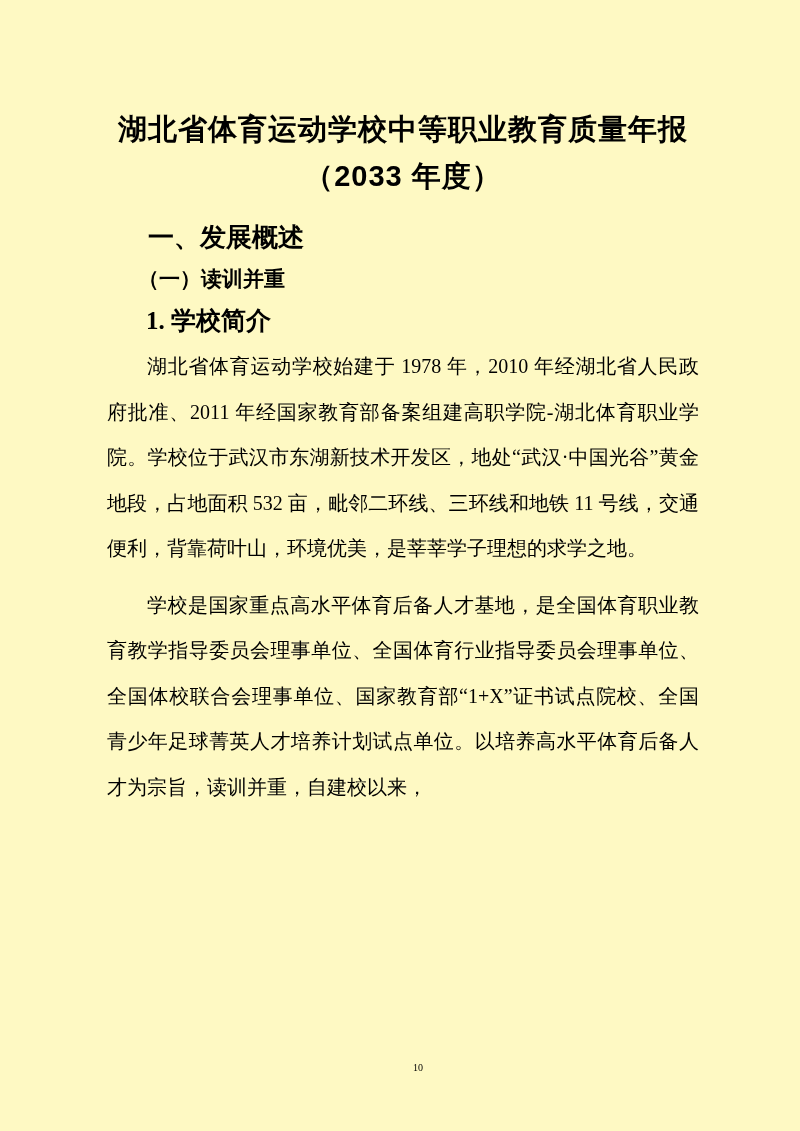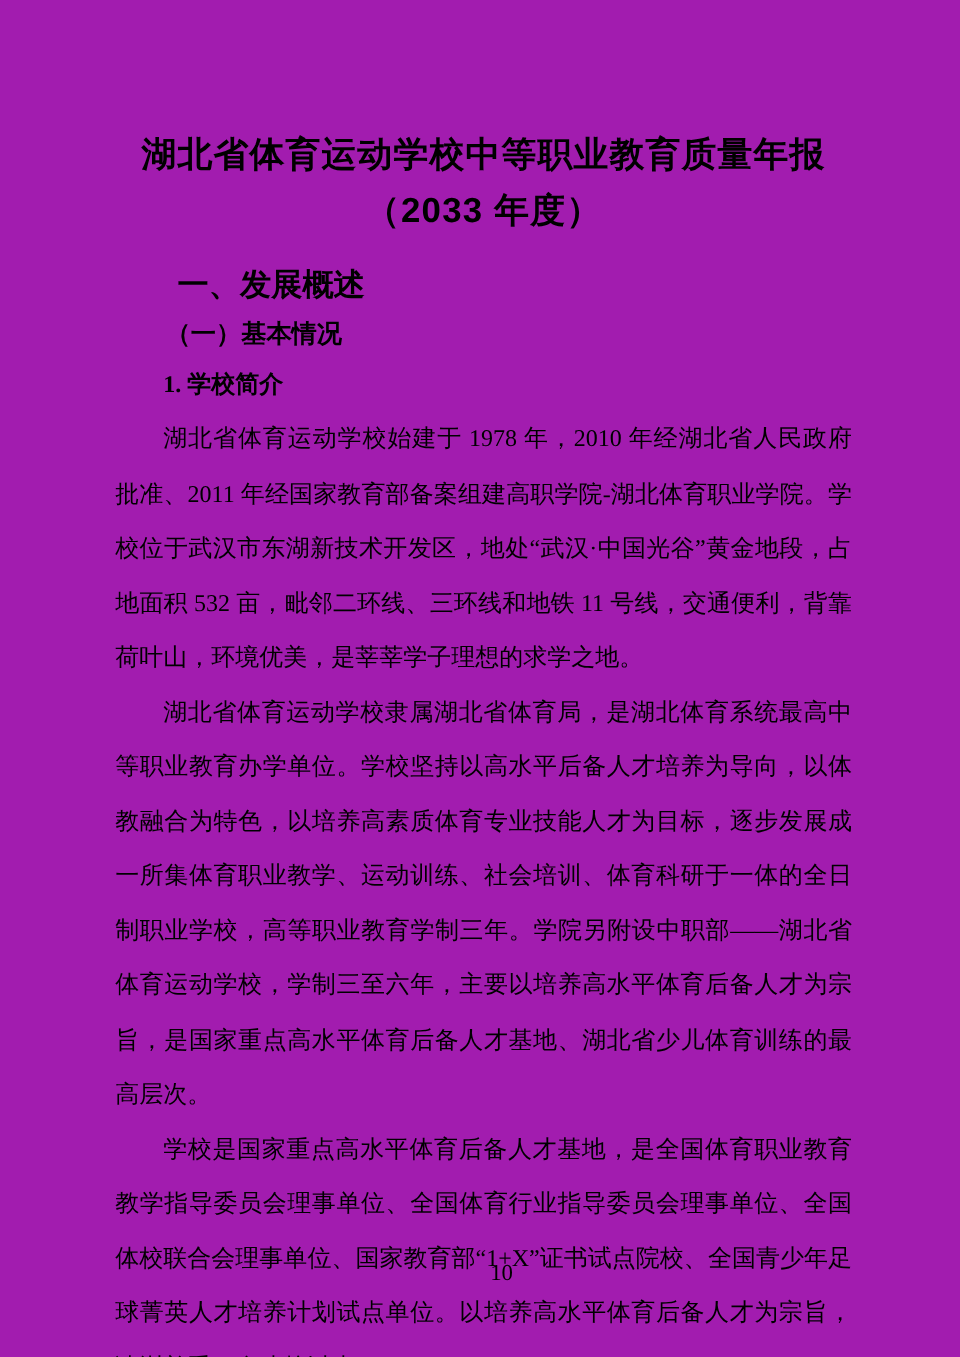--- a/index.html
+++ b/index.html
@@ -5,21 +5,21 @@
   html, body {
     margin: 0;
     padding: 0;
     background: #ffffff;
   }
   .page {
     position: relative;
     width: 800px;
     height: 1131px;
     margin: 0 auto;
-    background: #a21caf;
+    background: #fef9c3;
     color: #000000;
     box-sizing: border-box;
     padding: 106px 90px 0 96px;
     overflow: hidden;
     font-family: "Liberation Serif", serif;
   }
   .doc-title {
     font-family: "Liberation Sans", sans-serif;
     font-weight: 700;
     font-size: 29px;
@@ -39,62 +39,61 @@
     margin-top: 12px;
     font-family: "Liberation Sans", sans-serif;
     font-weight: 700;
     font-size: 21px;
     line-height: 30px;
     text-indent: 2em;
   }
   .h-subsubsection {
     margin-top: 12px;
     font-weight: 700;
-    font-size: 20px;
+    font-size: 25px;
     line-height: 30px;
     text-indent: 2em;
   }
   .body-para {
-    margin: 0;
+    margin: 11px;
     font-size: 20px;
     line-height: 45.5px;
     text-align: justify;
     text-indent: 2em;
     word-break: break-all;
   }
   .body-para.first {
     margin-top: 8px;
   }
   .page-number {
     position: absolute;
     left: 4px;
     right: 0;
     bottom: 58px;
     text-align: center;
-    font-size: 19px;
+    font-size: 10px;
     font-family: "Liberation Serif", serif;
     color: #000000;
     padding-left: 32px;
   }
 </style>
 </head>
 <body>
 
 <div class="page">
   <div class="doc-title">
     <div>湖北省体育运动学校中等职业教育质量年报</div>
     <div>（2033 年度）</div>
   </div>
 
   <div class="h-section">一、发展概述</div>
 
-  <div class="h-subsection">（一）基本情况</div>
+  <div class="h-subsection">（一）读训并重</div>
 
   <div class="h-subsubsection">1. 学校简介</div>
 
   <p class="body-para first">湖北省体育运动学校始建于 1978 年，2010 年经湖北省人民政府批准、2011 年经国家教育部备案组建高职学院-湖北体育职业学院。学校位于武汉市东湖新技术开发区，地处“武汉·中国光谷”黄金地段，占地面积 532 亩，毗邻二环线、三环线和地铁 11 号线，交通便利，背靠荷叶山，环境优美，是莘莘学子理想的求学之地。</p>
 
-  <p class="body-para">湖北省体育运动学校隶属湖北省体育局，是湖北体育系统最高中等职业教育办学单位。学校坚持以高水平后备人才培养为导向，以体教融合为特色，以培养高素质体育专业技能人才为目标，逐步发展成一所集体育职业教学、运动训练、社会培训、体育科研于一体的全日制职业学校，高等职业教育学制三年。学院另附设中职部——湖北省体育运动学校，学制三至六年，主要以培养高水平体育后备人才为宗旨，是国家重点高水平体育后备人才基地、湖北省少儿体育训练的最高层次。</p>
 
   <p class="body-para">学校是国家重点高水平体育后备人才基地，是全国体育职业教育教学指导委员会理事单位、全国体育行业指导委员会理事单位、全国体校联合会理事单位、国家教育部“1+X”证书试点院校、全国青少年足球菁英人才培养计划试点单位。以培养高水平体育后备人才为宗旨，读训并重，自建校以来，</p>
 
   <div class="page-number">10</div>
 </div>
 
 </body></html>

